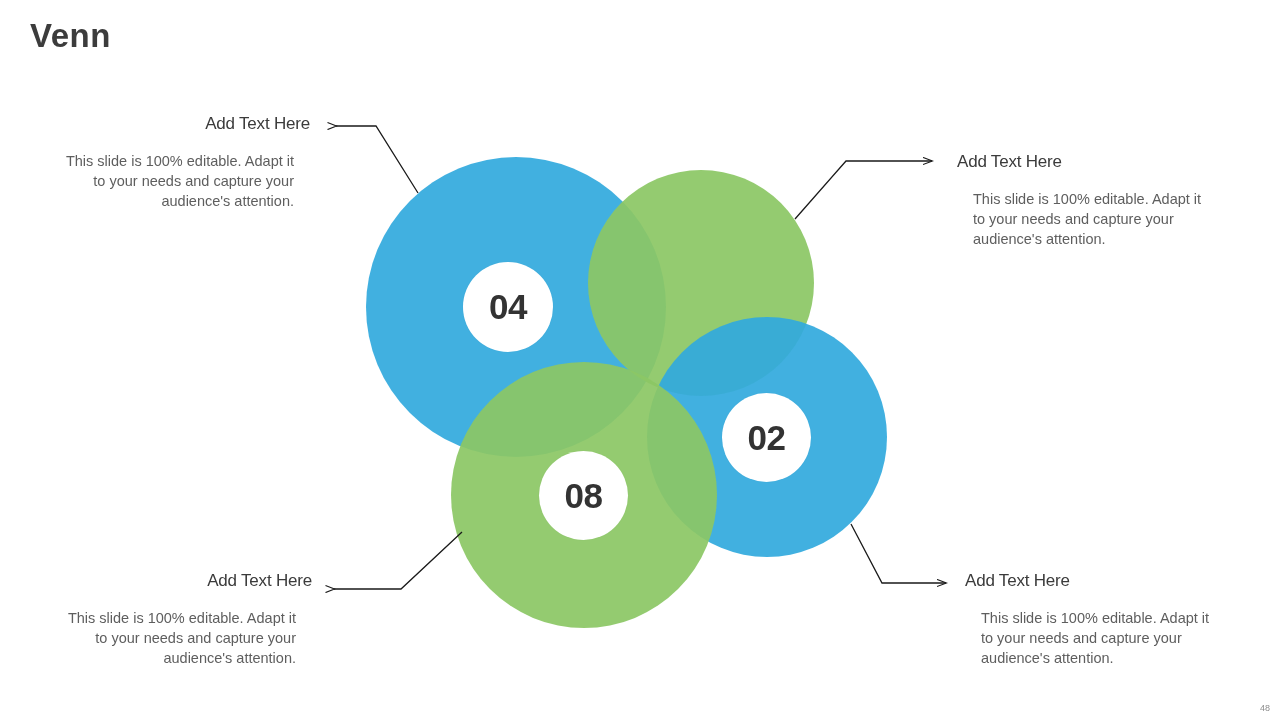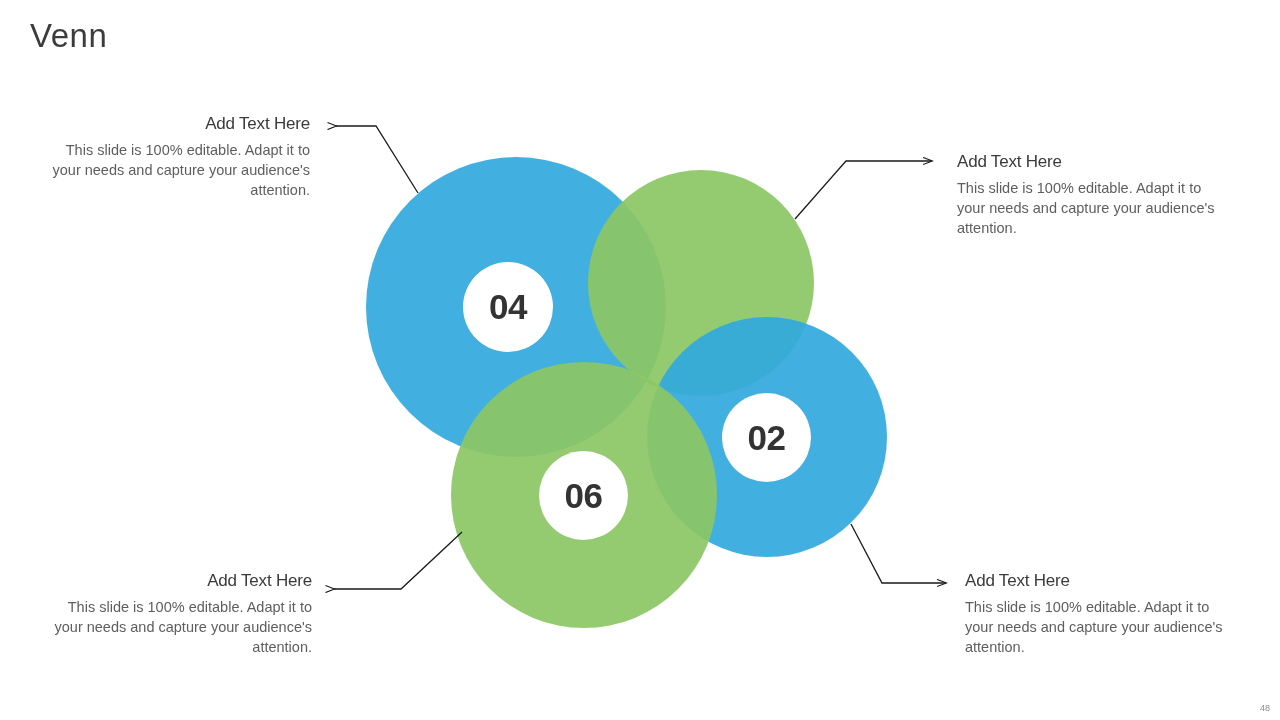--- a/index.html
+++ b/index.html
@@ -22,21 +22,21 @@
     inset: 0;
     background: #ffffff;
   }
 
   
   .slide-title {
     position: absolute;
     left: 30px;
     top: 16px;
     font-size: 33px;
-    font-weight: 400;
+    font-weight: 700;
     letter-spacing: 0.5px;
     color: #3c3c3c;
     line-height: 40px;
     white-space: nowrap;
   }
 
   
   .venn-stage {
     position: absolute;
     left: 0;
@@ -80,21 +80,21 @@
     color: #3b3b3b;
     line-height: 22px;
     margin: 0 0 5px 0;
     letter-spacing: -0.2px;
   }
   .callout .callout-body {
     font-size: 14.5px;
     font-weight: 400;
     color: #5e5e5e;
     line-height: 20px;
-    margin: 0;
+    margin: 16px;
   }
   .align-right { text-align: right; }
   .align-left  { text-align: left; }
 
   .callout-tl { left: 48px;  top: 113px; }
   .callout-tr { left: 957px; top: 151px; }
   .callout-bl { left: 50px;  top: 570px; }
   .callout-br { left: 965px; top: 570px; }
 
   
@@ -139,21 +139,21 @@
       <polyline points="851,524 882,583 946,583" fill="none" stroke="#1a1a1a" stroke-width="1.3" marker-end="url(#arrow-right)"></polyline>
     </svg>
 
     <div class="badge badge-01">
       <span>04</span>
     </div>
     <div class="badge badge-03">
       <span>02</span>
     </div>
     <div class="badge badge-04">
-      <span>06</span>
+      <span>08</span>
     </div>
   </div>
 
   <div class="callout callout-tl align-right">
     <p class="callout-title">Add Text Here</p>
     <p class="callout-body">This slide is 100% editable. Adapt it to your needs and capture your audience's attention.</p>
   </div>
 
   <div class="callout callout-tr align-left">
     <p class="callout-title">Add Text Here</p>

